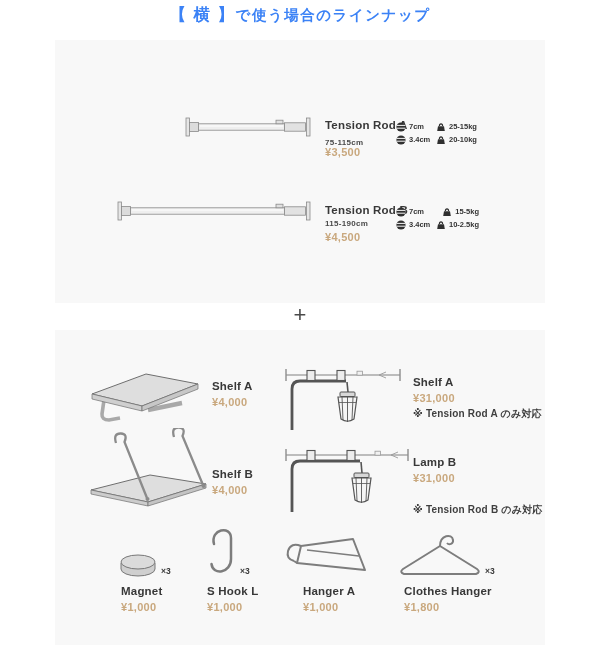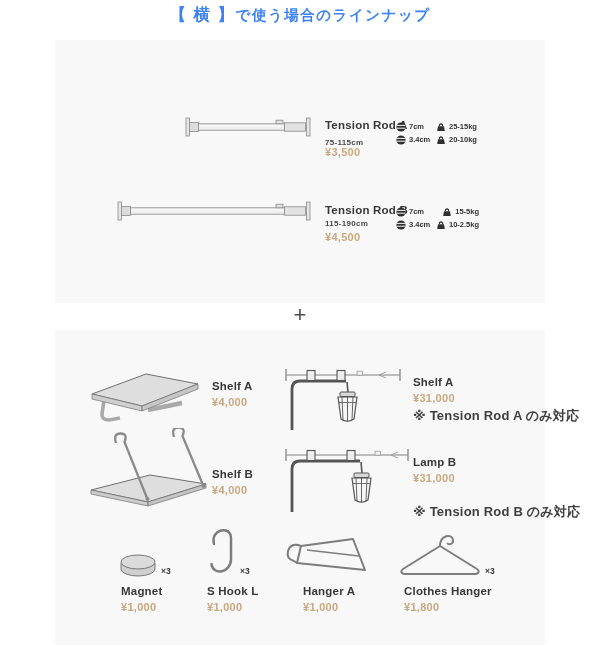--- a/index.html
+++ b/index.html
@@ -17,21 +17,21 @@
   .panel-rods{top:40px;height:263px;}
   .panel-acc{top:330px;height:315px;}
   .plus{
     position:absolute;top:300px;left:0;width:600px;text-align:center;
     font-size:22px;font-weight:400;color:#4a4a4a;line-height:30px;
   }
   .abs{position:absolute;}
   .prod-name{font-weight:700;font-size:11.5px;color:#383838;letter-spacing:0.2px;white-space:nowrap;}
   .prod-size{font-weight:700;font-size:8px;color:#4a4a4a;letter-spacing:0.3px;}
   .prod-price{font-weight:700;font-size:11px;color:#c9a87e;letter-spacing:0.3px;}
-  .prod-note{font-weight:700;font-size:13px;color:#3f3f3f;letter-spacing:0.2px;white-space:nowrap;}
+  .prod-note{font-weight:700;font-size:10px;color:#3f3f3f;letter-spacing:0.2px;white-space:nowrap;}
   .qty{font-weight:700;font-size:8.5px;color:#3a3a3a;}
   .spec-row{display:flex;align-items:center;height:13px;justify-content:space-between;}
   .spec-cell{display:flex;align-items:center;gap:3px;}
   .spec-cell.dia{width:40px;}
   .spec-text{font-weight:700;font-size:7.5px;color:#333;white-space:nowrap;}
   svg{display:block;}
 </style>
 </head>
 <body>
 

